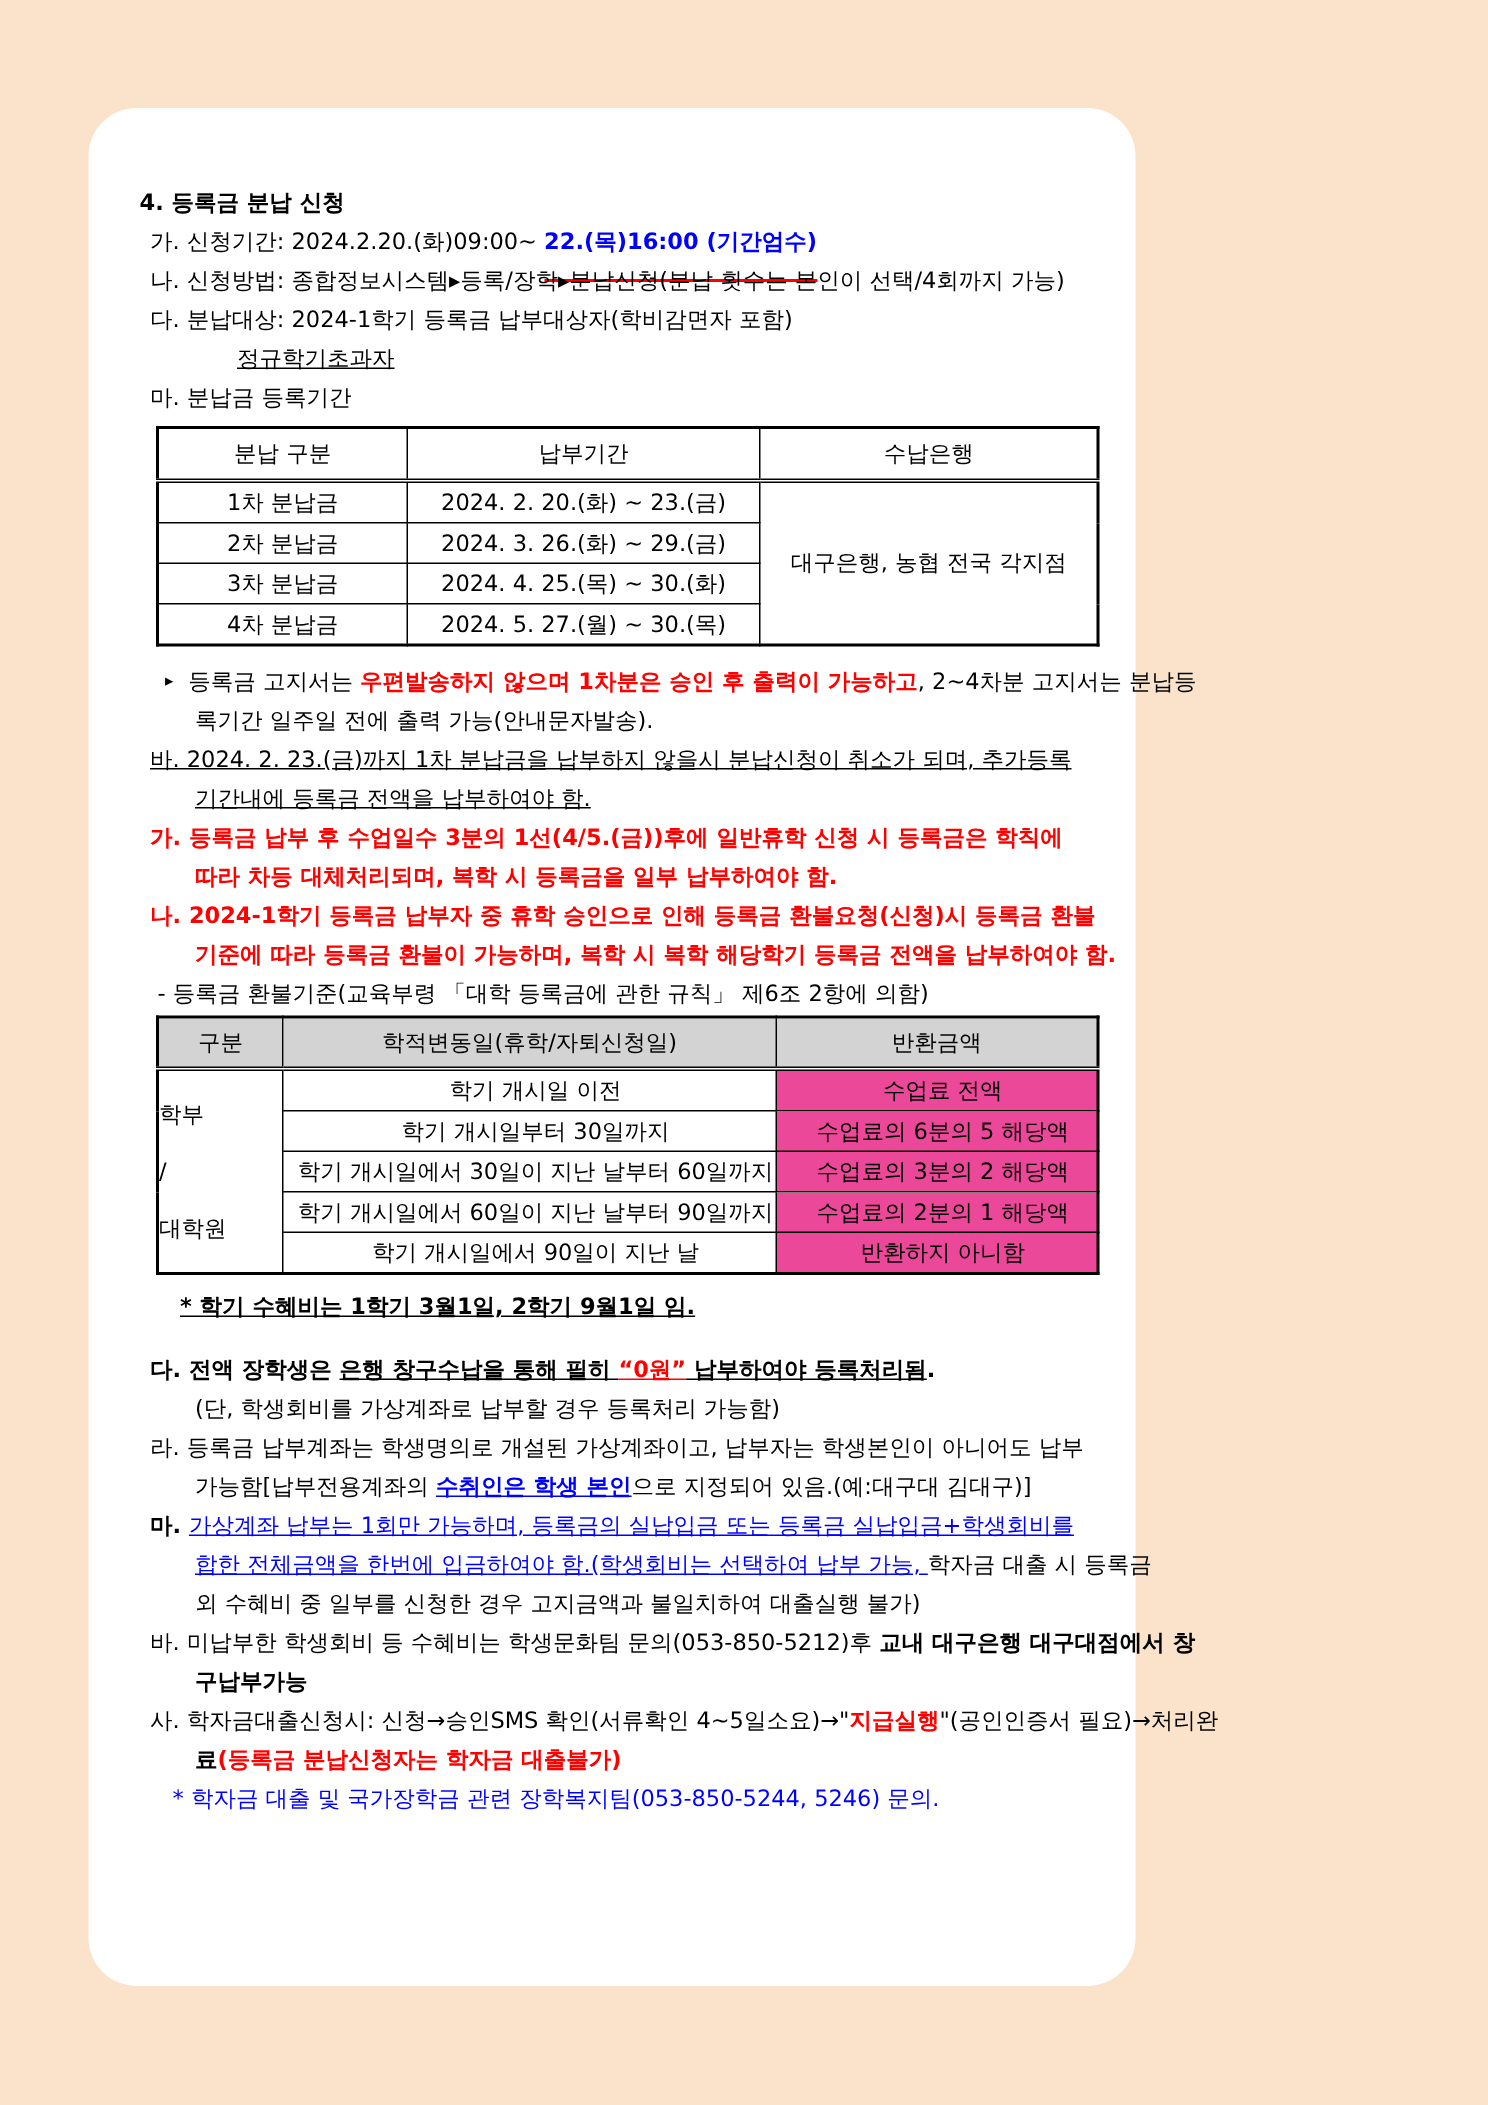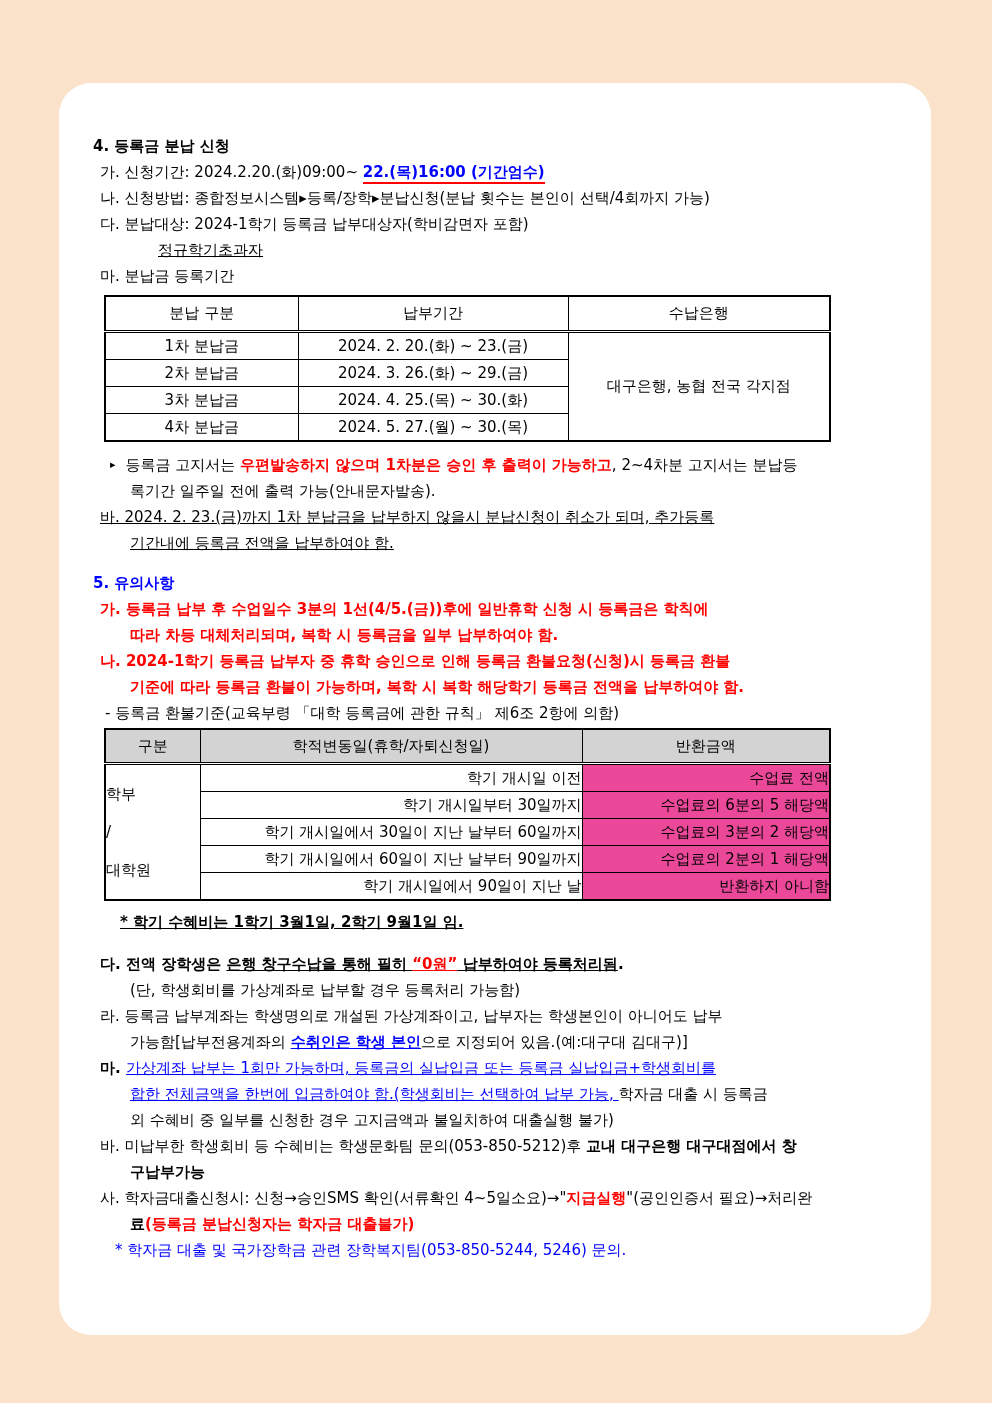--- a/index.html
+++ b/index.html
@@ -5,47 +5,47 @@
   html,body{margin:0;padding:0;}
   body{
     width:992px;height:1403px;
     background:#fae3ca;
     font-family:"DejaVu Sans",sans-serif;
     color:#000;
     position:relative;
     overflow:hidden;
   }
   .card{
-    position:absolute;left:59px;top:83px;
-    width:872px;height:1252px;
+    position:absolute;left:59px;top:72px;
+    width:698px;height:1252px;
     background:#fff;border-radius:32px;
   }
   .content{padding:50px 24px 0 34px;font-size:15px;}
   .ln{line-height:26px;height:26px;white-space:nowrap;}
   .b{font-weight:bold;}
   .red{color:#ff0000;}
   .blue{color:#0000ff;}
   .u{text-decoration:underline;}
-  .deadline{color:#0000ff;font-weight:bold;border-bottom:2px solid #ff0000;padding-bottom:1px;}
+  .deadline{color:#0000ff;font-weight:bold;border-bottom:2px solid #ff0000;padding-bottom:16px;}
   .i1{margin-left:7px;}
   .i2{margin-left:37px;}
   .isub{margin-left:65px;}
   .ibul{margin-left:17px;}
   .idash{margin-left:12px;}
   .istar{margin-left:27px;}
   .istar2{margin-left:22px;}
   .bullet{font-size:11px;vertical-align:2px;padding-right:10px;}
   table{border-collapse:collapse;table-layout:fixed;margin:6px 0 0 11px;border:2px solid #000;}
   th,td{border:1px solid #000;font-size:15px;font-weight:normal;overflow:hidden;}
   th{border-bottom:3px double #000;text-align:center;}
   .t1 th{height:31px;}
   .t1 td{height:26px;text-align:center;padding:0;}
   .t2 th{height:30px;background:#d3d3d3;}
   .t2 td{height:26px;padding:0;}
-  .t2 td.left{text-align:right;padding-left:8px;}
+  .t2 td.left{text-align:center;padding-left:8px;}
   .t2 td.gray{background:#ec4899;}
   .groupcell{text-align:left;vertical-align:middle;}
   .groupcell div{line-height:38px;}
   .bankcell{text-align:center;vertical-align:middle;}
 </style>
 </head>
 <body>
 
 <div class="card">
   <div class="content">
@@ -93,21 +93,20 @@
       </tbody>
     </table>
 
     <div class="ln ibul" style="margin-top:10px;">
       <span class="bullet">▸</span><span>등록금 고지서는 </span><span class="red b">우편발송하지 않으며 1차분은 승인 후 출력이 가능하고</span><span>, 2~4차분 고지서는 분납등</span>
     </div>
     <div class="ln i2">록기간 일주일 전에 출력 가능(안내문자발송).</div>
     <div class="ln i1"><span class="u">바. 2024. 2. 23.(금)까지 1차 분납금을 납부하지 않을시 분납신청이 취소가 되며, 추가등록</span></div>
     <div class="ln i2"><span class="u">기간내에 등록금 전액을 납부하여야 함.</span></div>
 
-    <div class="ln b blue" style="margin-top:14px;">5. 유의사항</div>
     <div class="ln i1 red b">가. 등록금 납부 후 수업일수 3분의 1선(4/5.(금))후에 일반휴학 신청 시 등록금은 학칙에</div>
     <div class="ln i2 red b">따라 차등 대체처리되며, 복학 시 등록금을 일부 납부하여야 함.</div>
     <div class="ln i1 red b">나. 2024-1학기 등록금 납부자 중 휴학 승인으로 인해 등록금 환불요청(신청)시 등록금 환불</div>
     <div class="ln i2 red b">기준에 따라 등록금 환불이 가능하며, 복학 시 복학 해당학기 등록금 전액을 납부하여야 함.</div>
     <div class="ln idash">- 등록금 환불기준(교육부령 「대학 등록금에 관한 규칙」 제6조 2항에 의함)</div>
 
     <table class="t2" style="margin-top:2px;">
       <colgroup>
           <col style="width:95px">
           <col style="width:382px">

